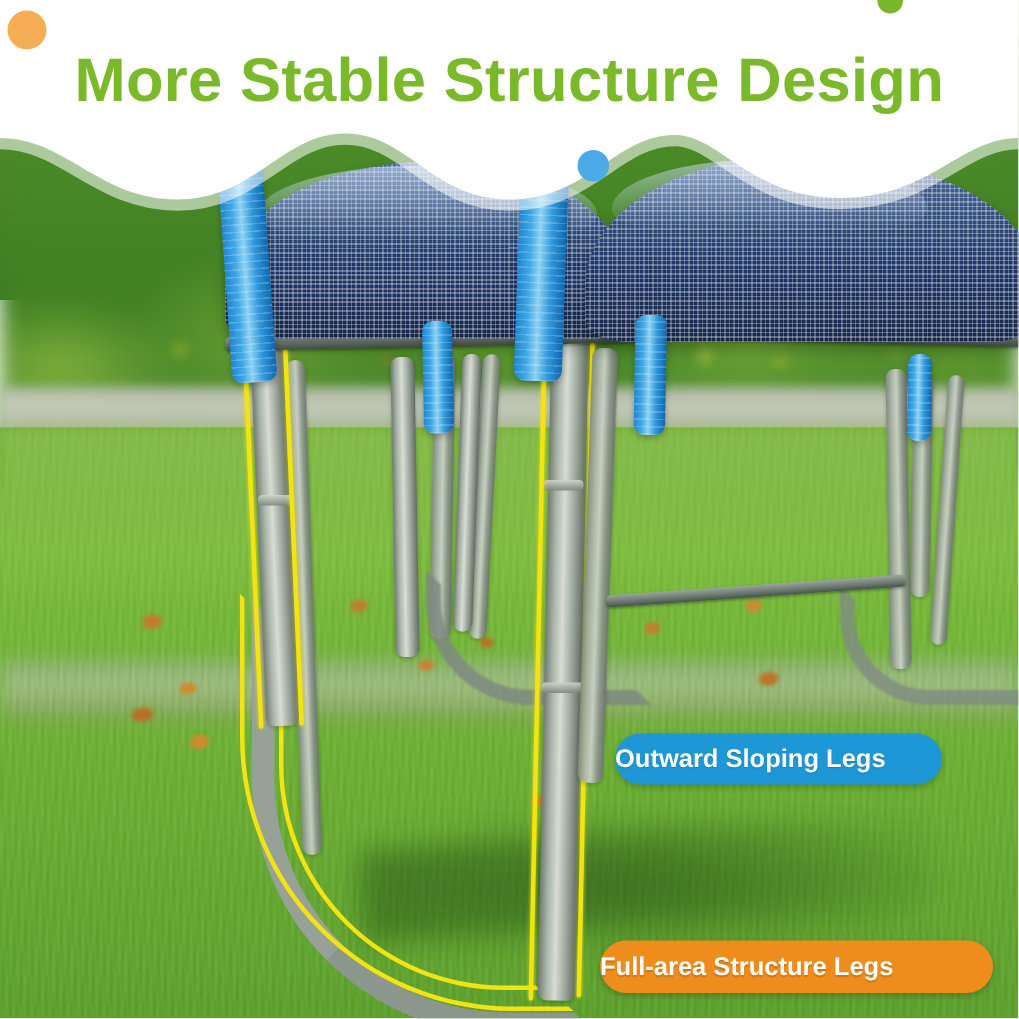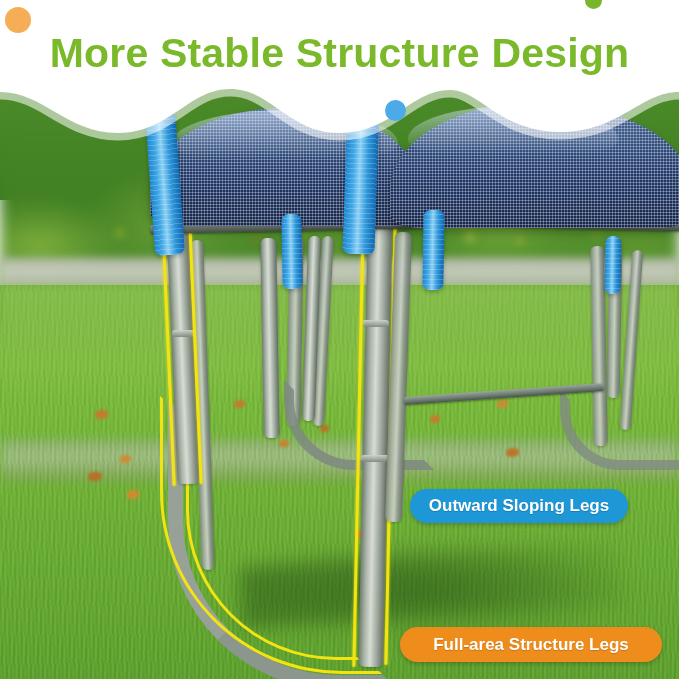--- a/index.html
+++ b/index.html
@@ -96,21 +96,21 @@
   
   #header-title{position:absolute;left:0;top:30px;width:679px;text-align:center;
       font-size:41px;font-weight:bold;color:#7ab92a;letter-spacing:.2px;
       font-family:"Liberation Sans",sans-serif;white-space:nowrap;}
   .dot{position:absolute;border-radius:50%;}
   #dot-orange{left:5px;top:7px;width:26px;height:26px;background:#f5ae55;}
   #dot-green{left:585px;top:-8px;width:17px;height:17px;background:#79b62b;}
   #dot-blue{left:385px;top:100px;width:21px;height:21px;background:#4daae9;}
 
   
-  .badge{position:absolute;display:flex;align-items:center;justify-content:center;
+  .badge{position:absolute;display:flex;align-items:center;
       color:#ffffff;font-weight:bold;font-family:"Liberation Sans",sans-serif;
       border-radius:999px;white-space:nowrap;
       text-shadow:0 1px 1px rgba(0,0,0,.18);box-shadow:0 2px 4px rgba(0,0,0,.22);}
   #badge-blue{left:410px;top:489px;width:218px;height:34px;background:#1e97d6;font-size:17px;}
   #badge-orange{left:400px;top:627px;width:262px;height:35px;background:#ef8d1c;font-size:17px;}
 </style>
 </head>
 <body>
 
 <div id="banner">

